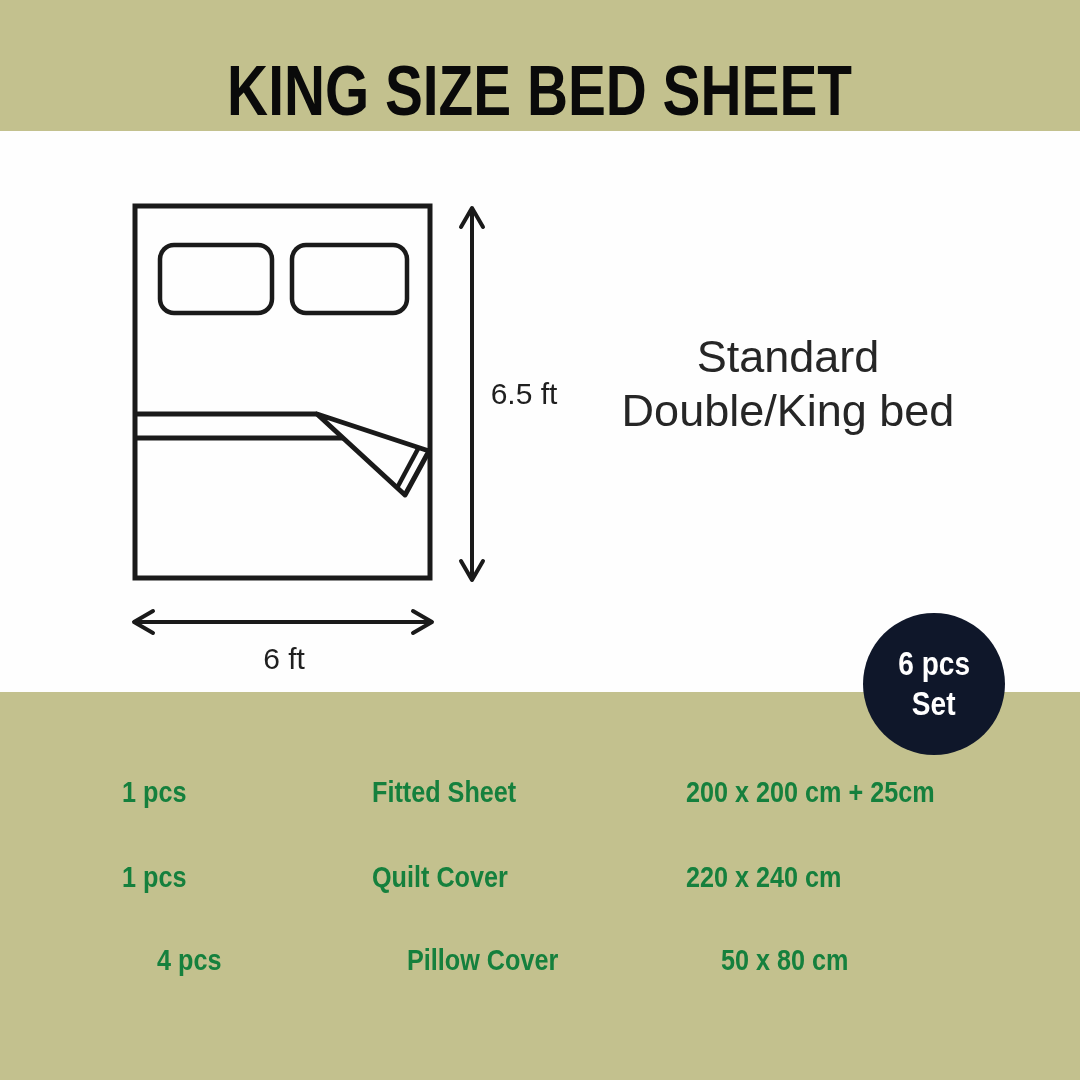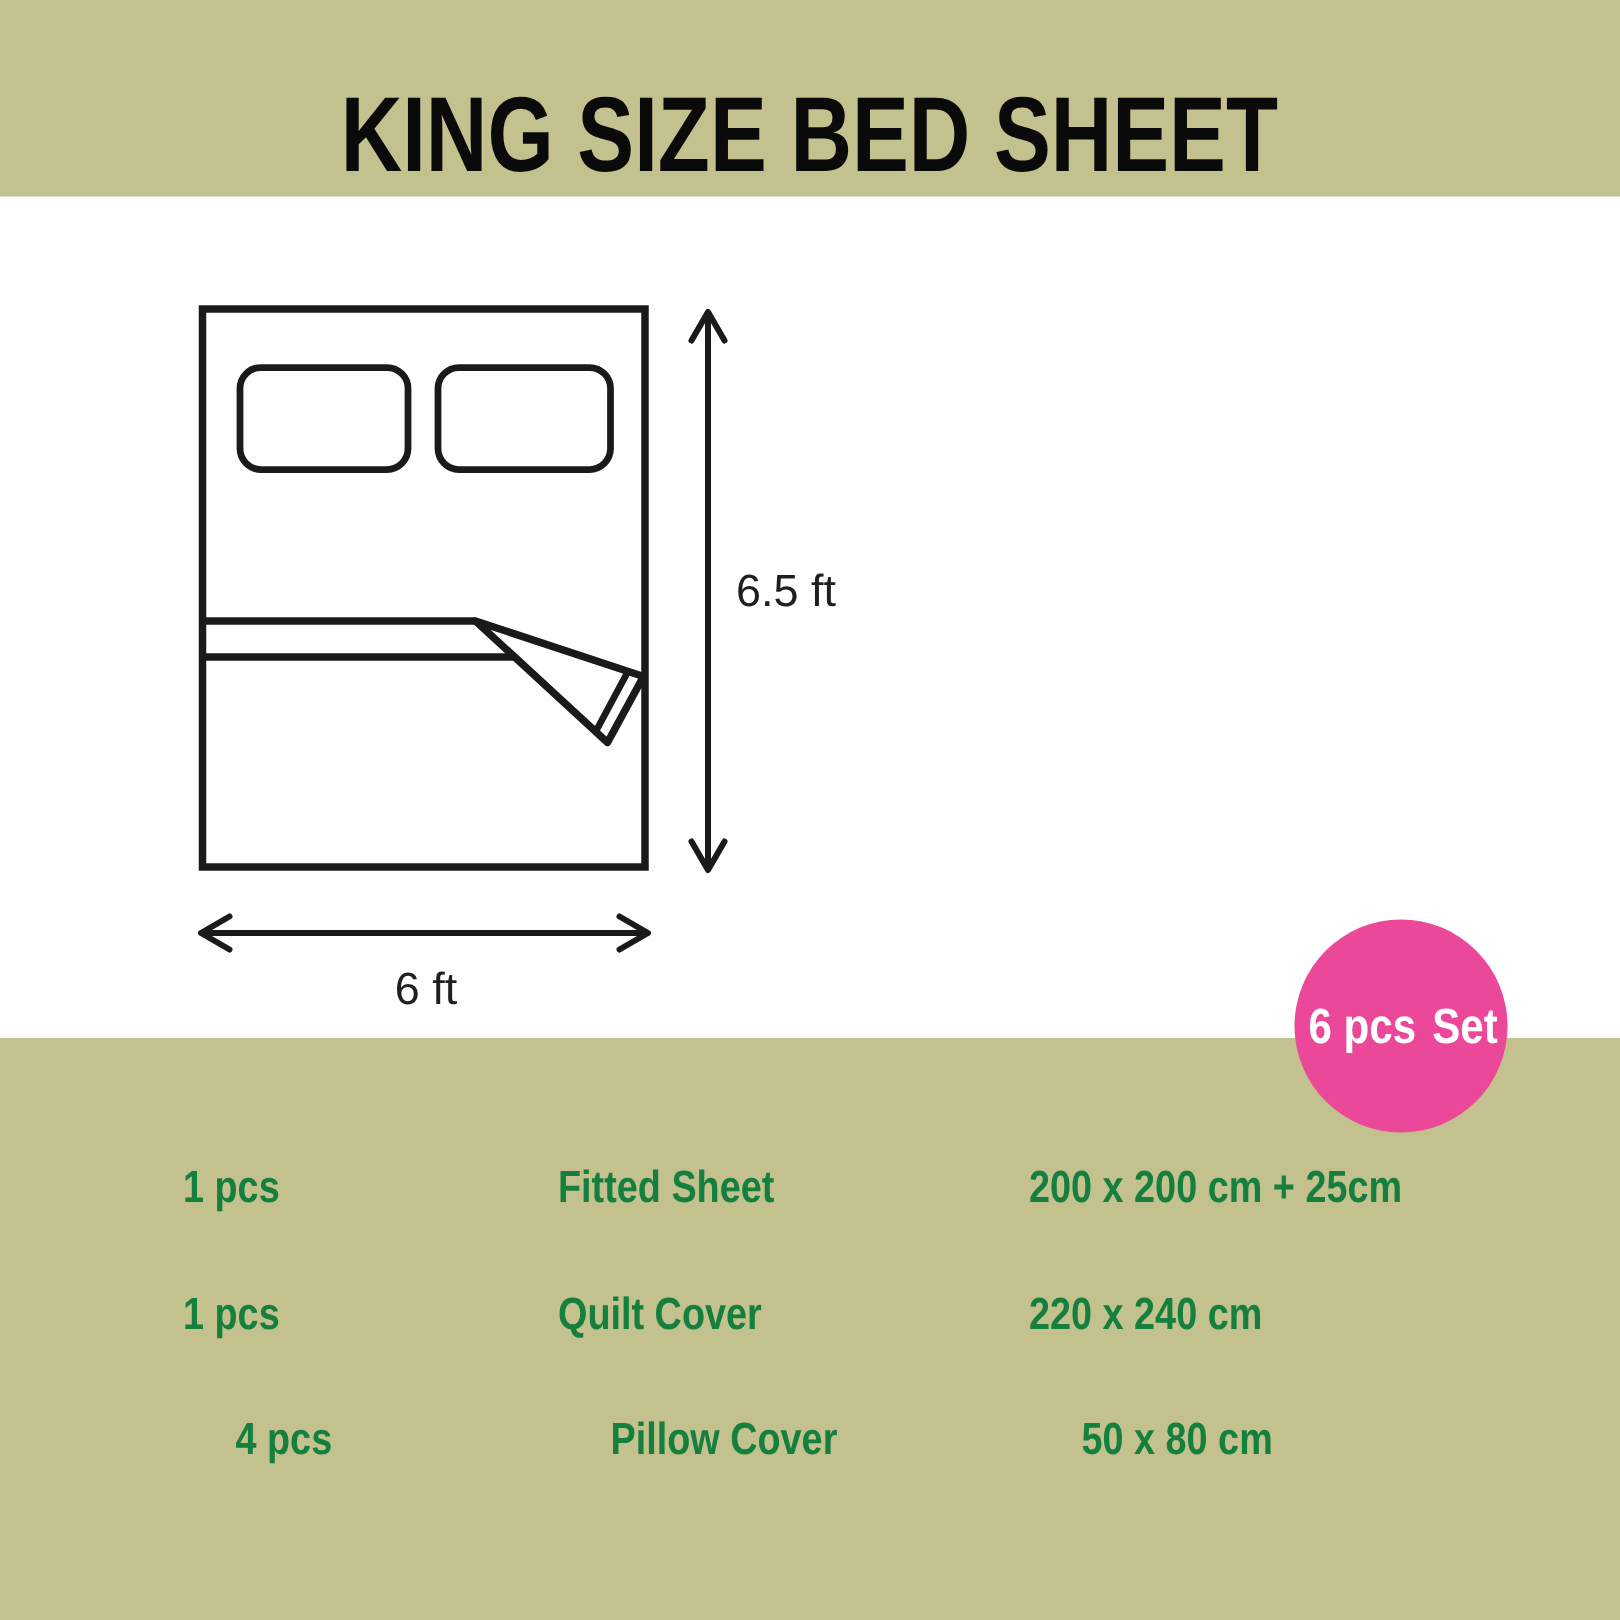--- a/index.html
+++ b/index.html
@@ -27,22 +27,22 @@
   .diagram-svg {
     position: absolute; left: 0; top: 0; width: 1080px; height: 1080px;
   }
   .bed-type {
     position: absolute; left: 590px; top: 330px; width: 396px;
     text-align: center; color: #262626;
     font-size: 45px; line-height: 54px; font-weight: 400;
   }
   .set-badge {
     position: absolute; left: 863px; top: 613px; width: 142px; height: 142px;
-    background: #ec4899; border-radius: 50%;
-    display: flex; flex-direction: row; align-items: center; justify-content: center;
+    background: #0f172a; border-radius: 50%;
+    display: flex; flex-direction: column; align-items: center; justify-content: center;
     color: #ffffff; font-size: 33px; font-weight: 700; line-height: 40px;
   }
   .set-badge .cond { display: inline-block; transform: scaleX(0.85); transform-origin: center center; }
   .spec-row {
     position: absolute; left: 0; width: 856px; height: 50px;
     color: #15803d; font-size: 30px; font-weight: 700; line-height: 50px;
   }
   .spec-row .cell { position: absolute; top: 0; white-space: nowrap;
     display: inline-block; transform: scaleX(0.84); transform-origin: left center; }
   .cell-qty  { left: 122px; }
@@ -89,20 +89,22 @@
 
   <g fill="none" stroke="#1a1a1a" stroke-width="4" stroke-linecap="round" stroke-linejoin="round">
     <line x1="138" y1="622" x2="428" y2="622"></line>
     <path d="M153,611 L134,622 L153,633"></path>
     <path d="M413,611 L432,622 L413,633"></path>
   </g>
   <text x="284" y="669" text-anchor="middle" class="dim-label">6 ft</text>
 </svg>
 
 <div class="bed-type">
+  <div>Standard</div>
+  <div>Double/King bed</div>
 </div>
 
 <div class="set-badge">
   <span class="cond">6 pcs</span>
   <span class="cond">Set</span>
 </div>
 
 <div>
   <div class="spec-row row-1">
     <span class="cell cell-qty">1 pcs</span>

